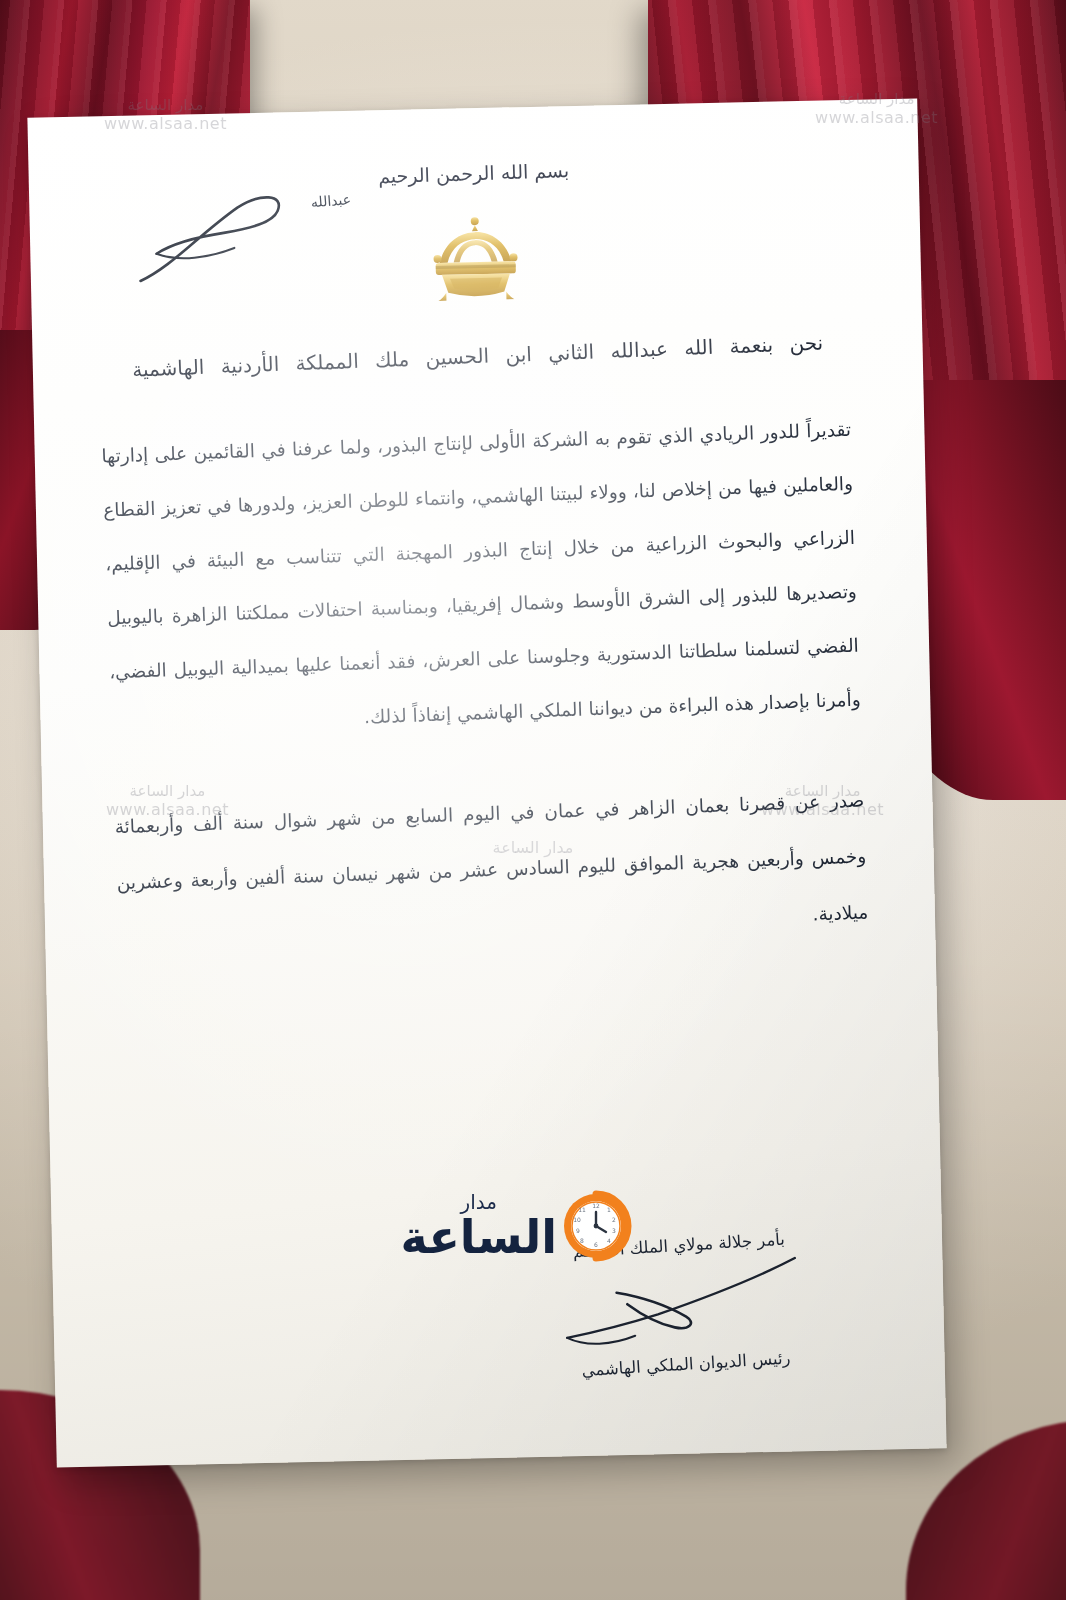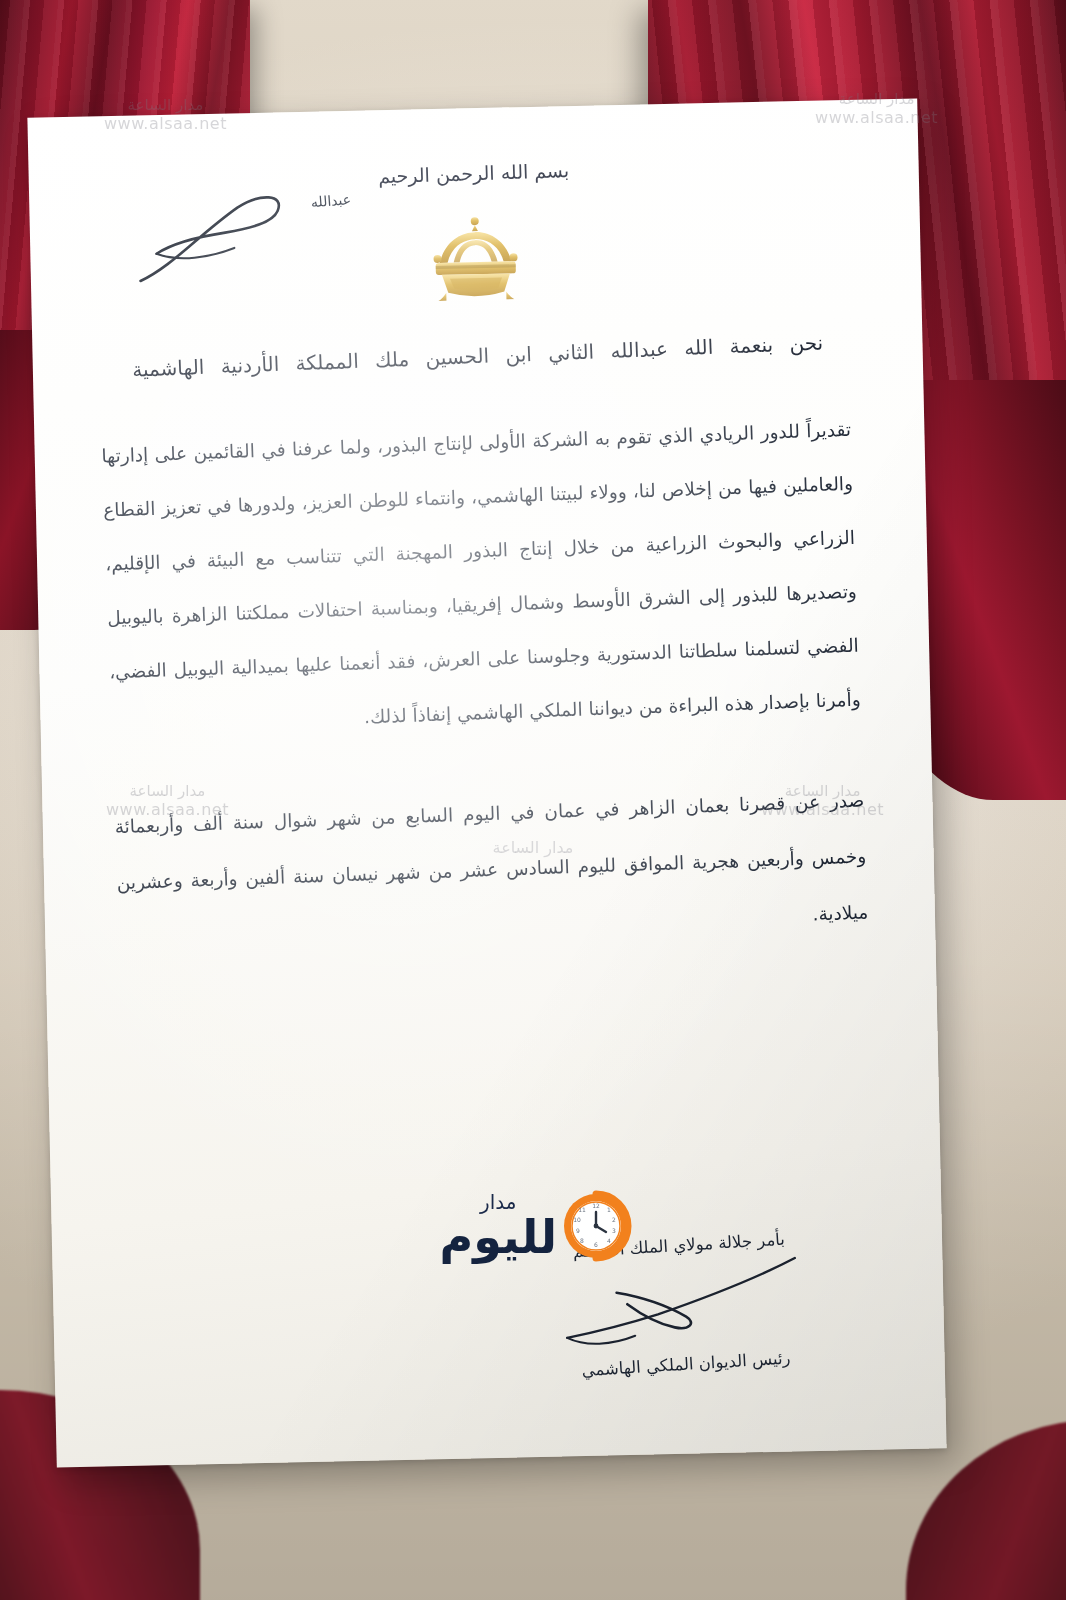--- a/index.html
+++ b/index.html
@@ -416,15 +416,15 @@
         <text x="25" y="25">11</text>
       </g>
       <line x1="39" y1="39" x2="39" y2="25" stroke="#2b3340" stroke-width="2.4" stroke-linecap="round"></line>
       <line x1="39" y1="39" x2="49" y2="45" stroke="#2b3340" stroke-width="2.4" stroke-linecap="round"></line>
       <circle cx="39" cy="39" r="2.4" fill="#2b3340"></circle>
       <path d="M39 7 a32 32 0 0 1 0 64" fill="none" stroke="#f2811d" stroke-width="7" stroke-linecap="round"></path>
     </svg>
   </div>
   <div class="logo-text">
     <span class="small">مدار</span>
-    <span class="big">لليوم</span>
+    <span class="big">الساعة</span>
   </div>
 </div>
 
 </body></html>

